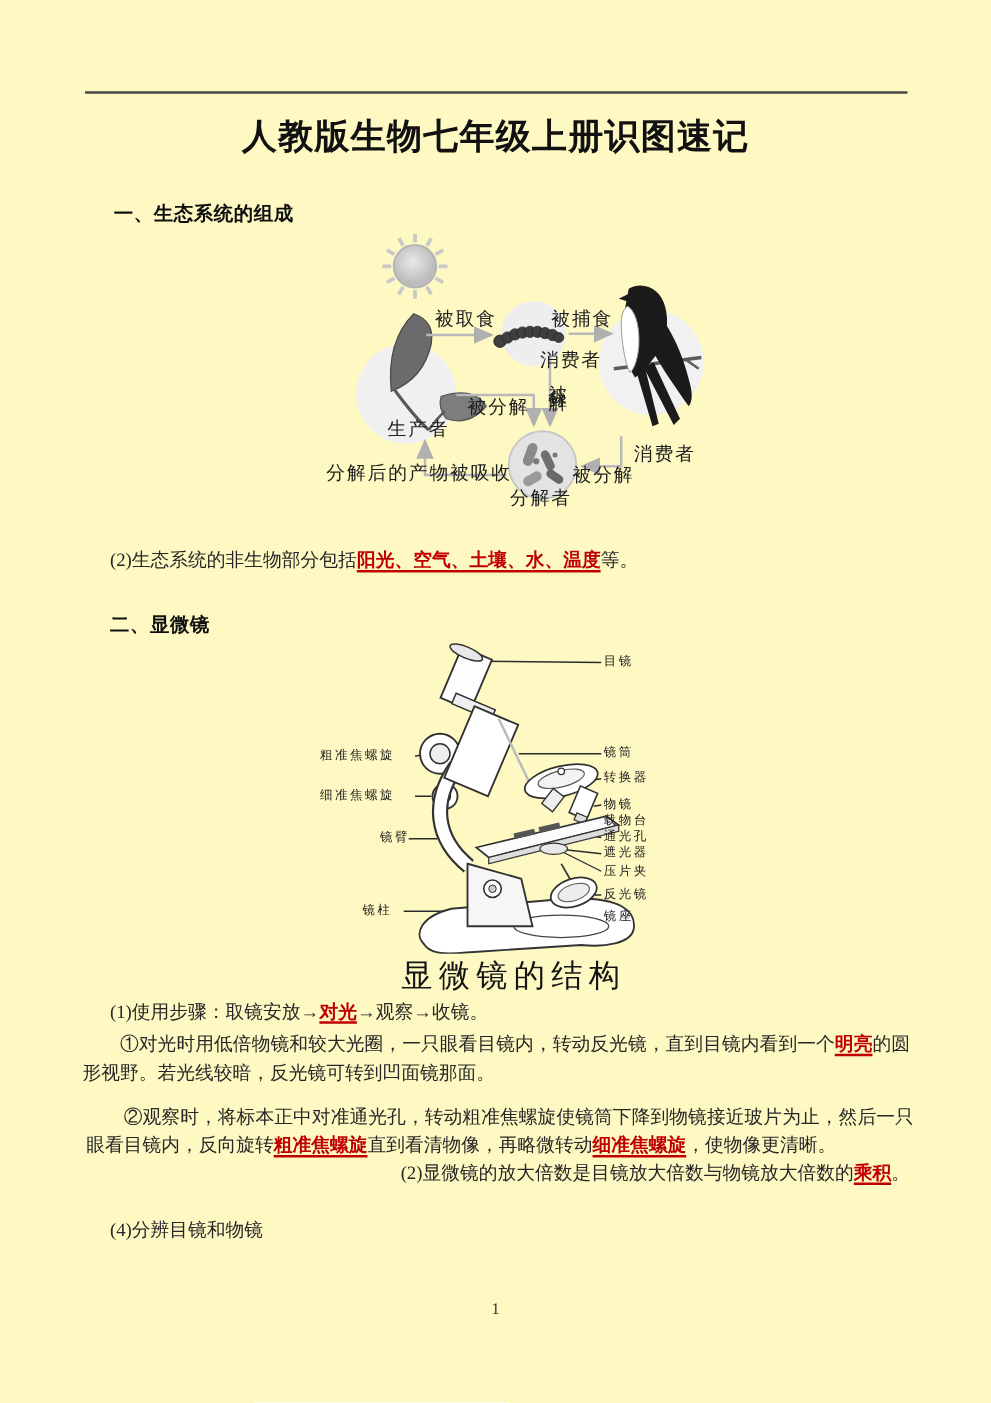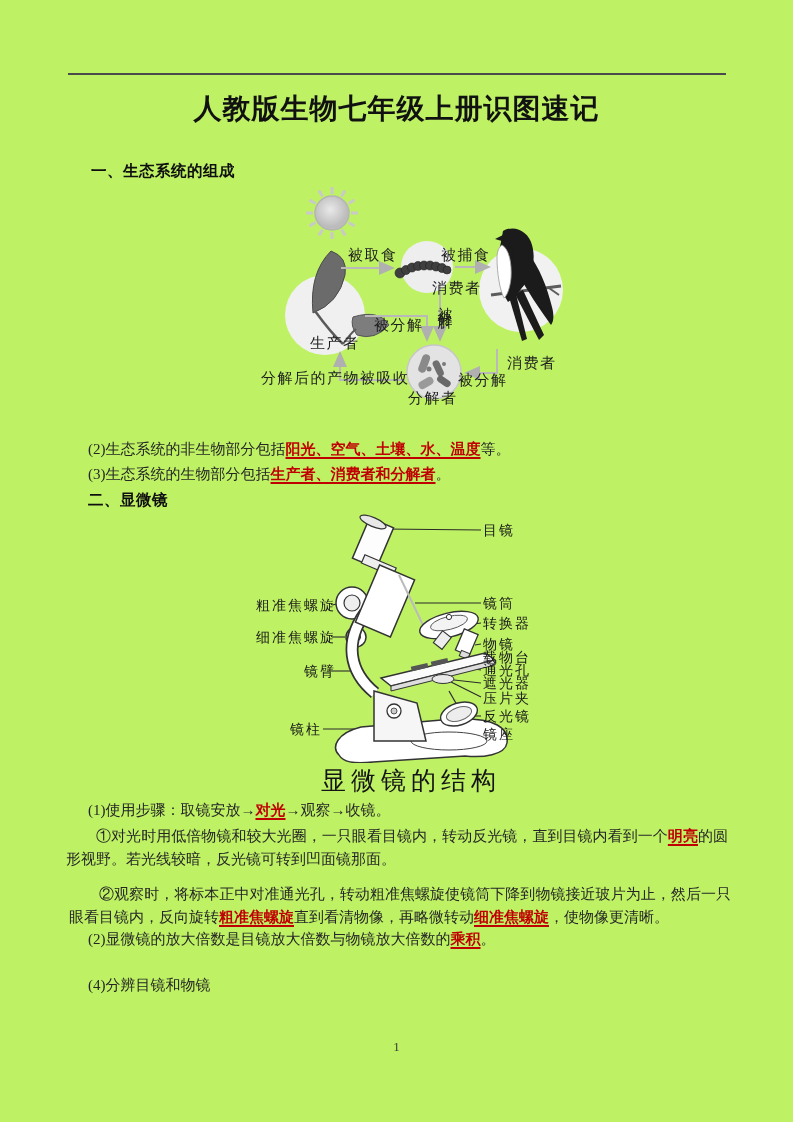--- a/index.html
+++ b/index.html
@@ -1,32 +1,32 @@
 <!DOCTYPE html>
 <html><head>
 <meta charset="utf-8">
 <style>
   html,body{margin:0;padding:0;background:#ffffff;}
-  .page{position:relative;width:793px;height:1122px;background:#bef264;overflow:hidden;
+  .page{position:relative;width:793px;height:1122px;background:#fef9c3;overflow:hidden;
         font-family:"Liberation Serif","DejaVu Serif",serif;color:#262626;}
   .abs{position:absolute;}
   .rule{background:#4a4a4a;}
   .title{width:100%;text-align:center;font-size:28px;font-weight:700;color:#111;letter-spacing:1px;}
   .h{font-family:"Liberation Sans","DejaVu Sans",sans-serif;font-weight:700;font-size:15.5px;color:#0f0f0f;letter-spacing:0.5px;}
   .bl{left:66px;width:662px;font-size:15px;line-height:23px;}
   .ind1{text-indent:22px;}
   .ind2{text-indent:30px;}
   .just{text-align:justify;}
   .red{color:#c00000;font-weight:700;text-decoration:underline;text-decoration-color:#c00000;
        text-decoration-thickness:1.5px;text-underline-offset:3px;}
   .it{font-style:italic;}
   .dlabel{position:absolute;font-size:15px;letter-spacing:1.5px;color:#1e1e1e;white-space:nowrap;
           font-family:"Liberation Serif","DejaVu Serif",serif;}
   .vert{writing-mode:vertical-rl;letter-spacing:4px;}
-  .mlabel{position:absolute;font-size:14px;letter-spacing:2px;color:#1a1a1a;white-space:nowrap;
+  .mlabel{position:absolute;font-size:10px;letter-spacing:2px;color:#1a1a1a;white-space:nowrap;
           font-family:Liberation Serif, serif;}
   .caption{position:absolute;font-size:25px;letter-spacing:5px;color:#141414;text-align:center;white-space:nowrap;}
   .pagenum{width:100%;text-align:center;font-size:13px;color:#3a3a3a;}
   svg{display:block;}
 </style>
 </head>
 <body>
 
 <div class="page">
 
@@ -125,23 +125,20 @@
     <div class="dlabel" style="left:121px;top:133px;">被分解</div>
     <div class="dlabel" style="left:57px;top:151px;">生产者</div>
     <div class="dlabel" style="left:254px;top:171px;">消费者</div>
     <div class="dlabel" style="left:8px;top:186px;">分解后的产物被吸收</div>
     <div class="dlabel" style="left:205px;top:188px;">被分解</div>
     <div class="dlabel" style="left:155px;top:206px;">分解者</div>
   </div>
 
   <p class="abs bl ind1" style="top:438px;margin:0;">
     <span>(2)生态系统的非生物部分包括</span><span class="red">阳光、空气、土壤、水、温度</span><span>等。</span>
-  </p>
-  <p class="abs bl ind1" style="top:463px;margin:0;">
-    <span>(3)生态系统的生物部分包括</span><span class="red">生产者、消费者和分解者</span><span>。</span>
   </p>
 
   <div class="abs h" style="left:88px;top:490px;">二、显微镜</div>
 
   <div class="abs" style="left:253px;top:513px;width:292px;height:288px;">
     <svg width="292" height="250" viewBox="0 0 292 250">
 
       <g stroke="#2b2b2b" stroke-width="1.1">
         <line x1="132" y1="16" x2="228" y2="17"></line>
         <line x1="162" y1="90" x2="228" y2="90"></line>
@@ -234,21 +231,21 @@
 
   <p class="abs bl ind1" style="top:799px;margin:0;">
     <span>(1)使用步骤：取镜安放→</span><span class="red">对光</span><span>→观察→收镜。</span>
   </p>
   <p class="abs bl ind2 just" style="top:825px;margin:0;">
     <span>①对光时用低倍物镜和较大光圈，一只眼看目镜内，转动反光镜，直到目镜内看到一个</span><span class="red">明亮</span><span>的圆形视野。若光线较暗，反光镜可转到凹面镜那面。</span>
   </p>
   <p class="abs bl ind2 just" style="top:880px;margin:3px;">
     <span>②观察时，将标本正中对准通光孔，转动粗准焦螺旋使镜筒下降到物镜接近玻片为止，然后一只眼看目镜内，反向旋转</span><span class="red">粗准焦螺旋</span><span>直到看清物像，再略微转动</span><span class="red">细准焦螺旋</span><span>，使物像更清晰。</span>
   </p>
-  <p class="abs bl ind1" style="top:928px;margin:0;">
+  <p class="abs bl ind1" style="top:928px;margin:0;text-align:right;">
     <span>(2)显微镜的放大倍数是目镜放大倍数与物镜放大倍数的</span><span class="red">乘积</span><span>。</span>
   </p>
   <p class="abs bl ind1" style="top:974px;margin:0;">
     <span>(4)分辨目镜和物镜</span>
   </p>
 
   <div class="abs pagenum" style="top:1039px;">1</div>
 
 </div>
 

